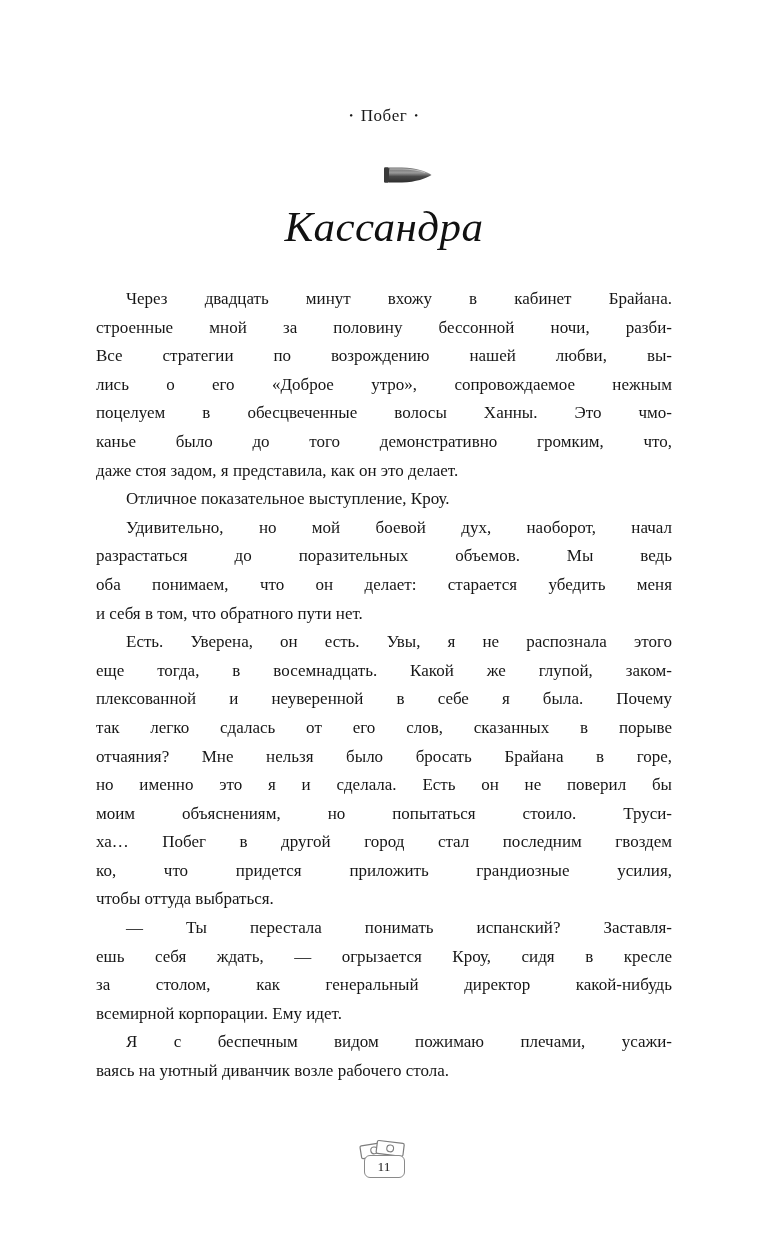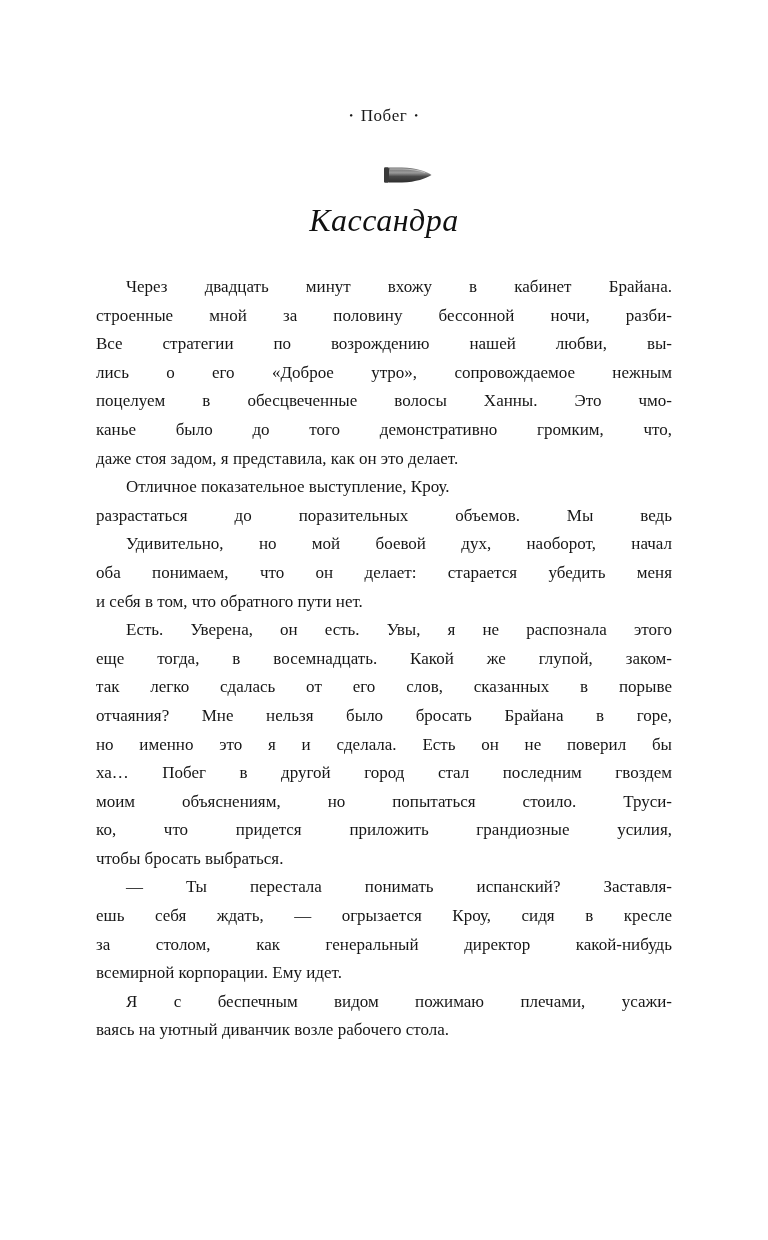--- a/index.html
+++ b/index.html
@@ -39,21 +39,21 @@
     height: 22px;
     line-height: 0;
   }
 
   
   .chapter-title {
     margin: 16px 0 0 0;
     text-align: center;
     font-style: italic;
     font-weight: normal;
-    font-size: 32px;
+    font-size: 43px;
     letter-spacing: 0.5px;
     color: #111111;
   }
 
   
   .body-text {
     width: 576px;
     margin: 34px auto 0 auto;
     font-size: 17px;
     line-height: 28.6px;
@@ -142,42 +142,62 @@
         <span class="line">Все стратегии по возрождению нашей любви, вы-</span>
         <span class="line">лись о его «Доброе утро», сопровождаемое нежным</span>
         <span class="line">поцелуем в обесцвеченные волосы Ханны. Это чмо-</span>
         <span class="line">канье было до того демонстративно громким, что,</span>
         <span class="line last">даже стоя задом, я представила, как он это делает.</span>
       </p>
       <p class="para italic">
         <span class="line first last">Отличное показательное выступление, Кроу.</span>
       </p>
       <p class="para">
+        <span class="line first">Удивительно, но мой боевой дух, наоборот, начал</span>
         <span class="line">разрастаться до поразительных объемов. Мы ведь</span>
-        <span class="line first">Удивительно, но мой боевой дух, наоборот, начал</span>
         <span class="line">оба понимаем, что он делает: старается убедить меня</span>
         <span class="line last">и себя в том, что обратного пути нет.</span>
       </p>
       <p class="para">
         <span class="line first">Есть. Уверена, он есть. Увы, я не распознала этого</span>
         <span class="line">еще тогда, в восемнадцать. Какой же глупой, заком-</span>
+        <span class="line">плексованной и неуверенной в себе я была. Почему</span>
         <span class="line">так легко сдалась от его слов, сказанных в порыве</span>
         <span class="line">отчаяния? Мне нельзя было бросать Брайана в горе,</span>
         <span class="line">но именно это я и сделала. Есть он не поверил бы</span>
+        <span class="line">моим объяснениям, но попытаться стоило. Труси-</span>
         <span class="line">ха… Побег в другой город стал последним гвоздем</span>
-        <span class="line">моим объяснениям, но попытаться стоило. Труси-</span>
         <span class="line">ко, что придется приложить грандиозные усилия,</span>
-        <span class="line last">чтобы бросать выбраться.</span>
+        <span class="line last">чтобы оттуда выбраться.</span>
       </p>
       <p class="para">
         <span class="line first">— Ты перестала понимать испанский? Заставля-</span>
         <span class="line">ешь себя ждать, — огрызается Кроу, сидя в кресле</span>
         <span class="line">за столом, как генеральный директор какой-нибудь</span>
         <span class="line last">всемирной корпорации. Ему идет.</span>
       </p>
       <p class="para">
         <span class="line first">Я с беспечным видом пожимаю плечами, усажи-</span>
         <span class="line last">ваясь на уютный диванчик возле рабочего стола.</span>
       </p>
     </main>
 
+  <footer class="page-footer">
+    <span class="footer-wrap">
+      <span class="footer-icon">
+        <svg width="48" height="24" viewBox="0 0 48 24" xmlns="http://www.w3.org/2000/svg" aria-hidden="true">
+          <g transform="rotate(-9 16 13)">
+            <rect x="3" y="7" width="27" height="13" rx="1.5" fill="#ffffff" stroke="#7d7d7d" stroke-width="1.2"></rect>
+            <circle cx="16.5" cy="13.5" r="3.4" fill="#ffffff" stroke="#7d7d7d" stroke-width="1.1"></circle>
+          </g>
+          <g transform="rotate(7 33 12)">
+            <rect x="19" y="5" width="27" height="13" rx="1.5" fill="#ffffff" stroke="#7d7d7d" stroke-width="1.2"></rect>
+            <circle cx="32.5" cy="11.5" r="3.4" fill="#ffffff" stroke="#7d7d7d" stroke-width="1.1"></circle>
+          </g>
+        </svg>
+      </span>
+      <span class="page-number-badge">
+        <span>11</span>
+      </span>
+    </span>
+  </footer>
 
 </div>
 
 </body></html>

